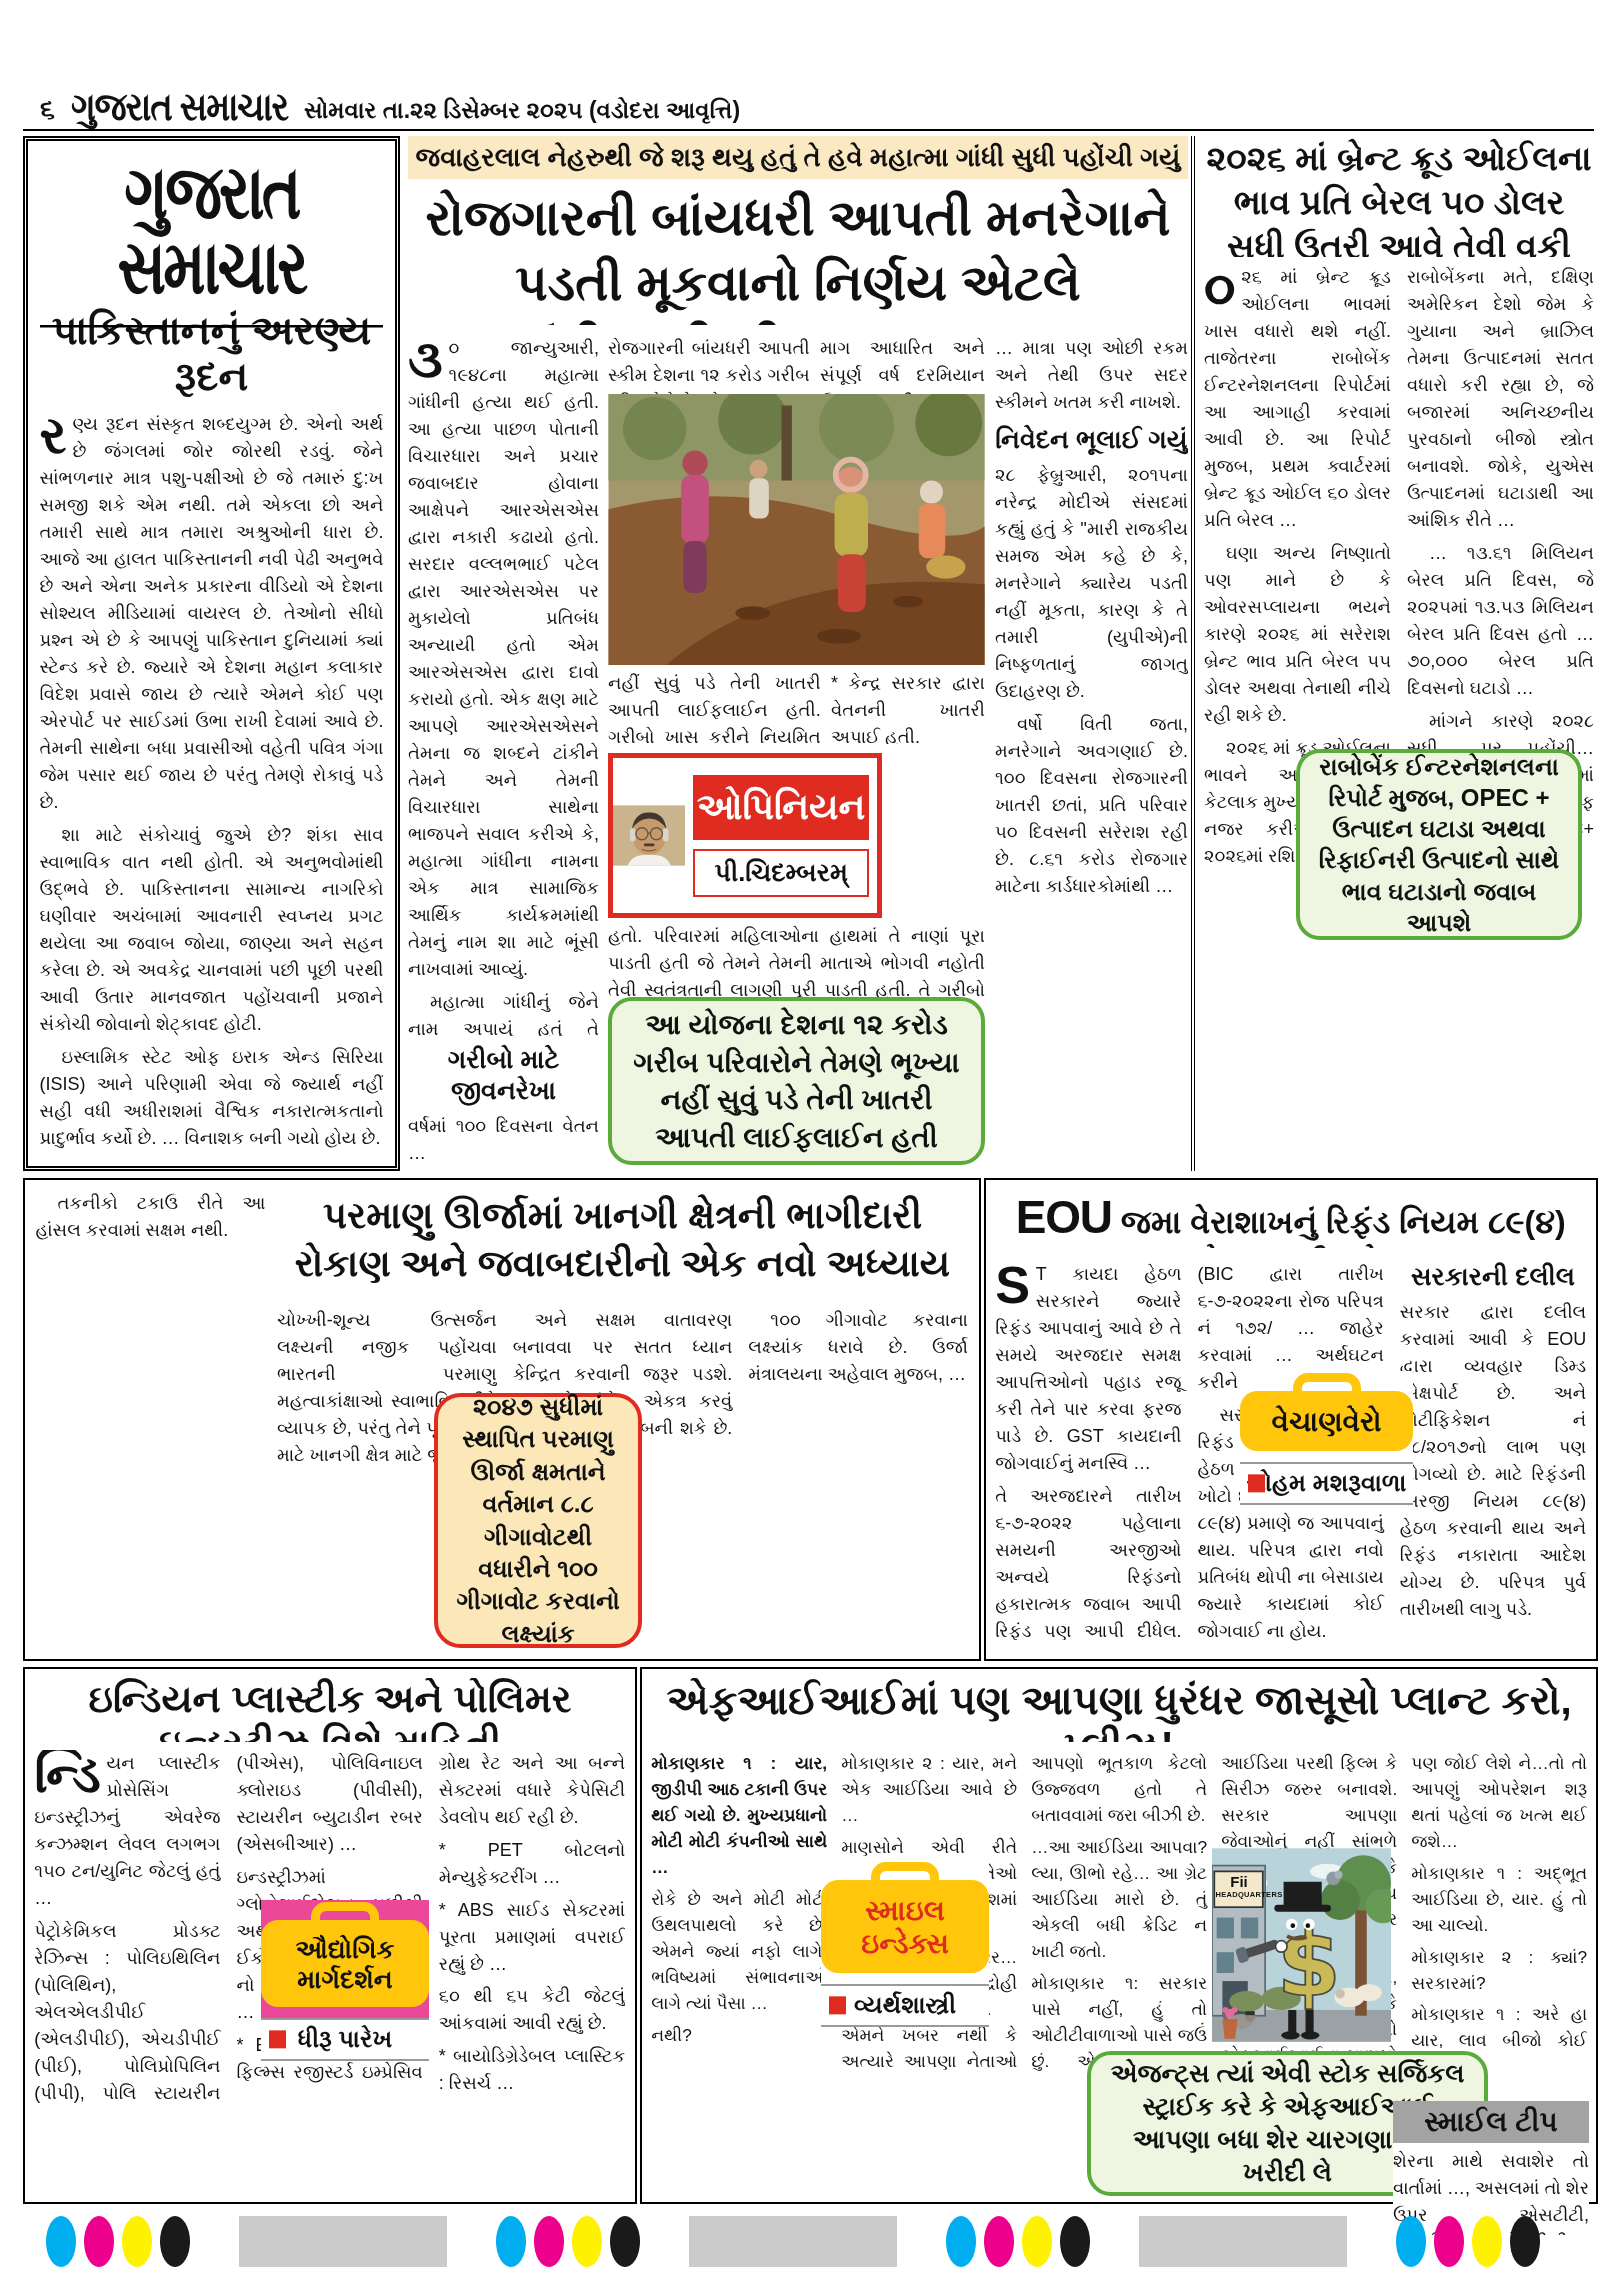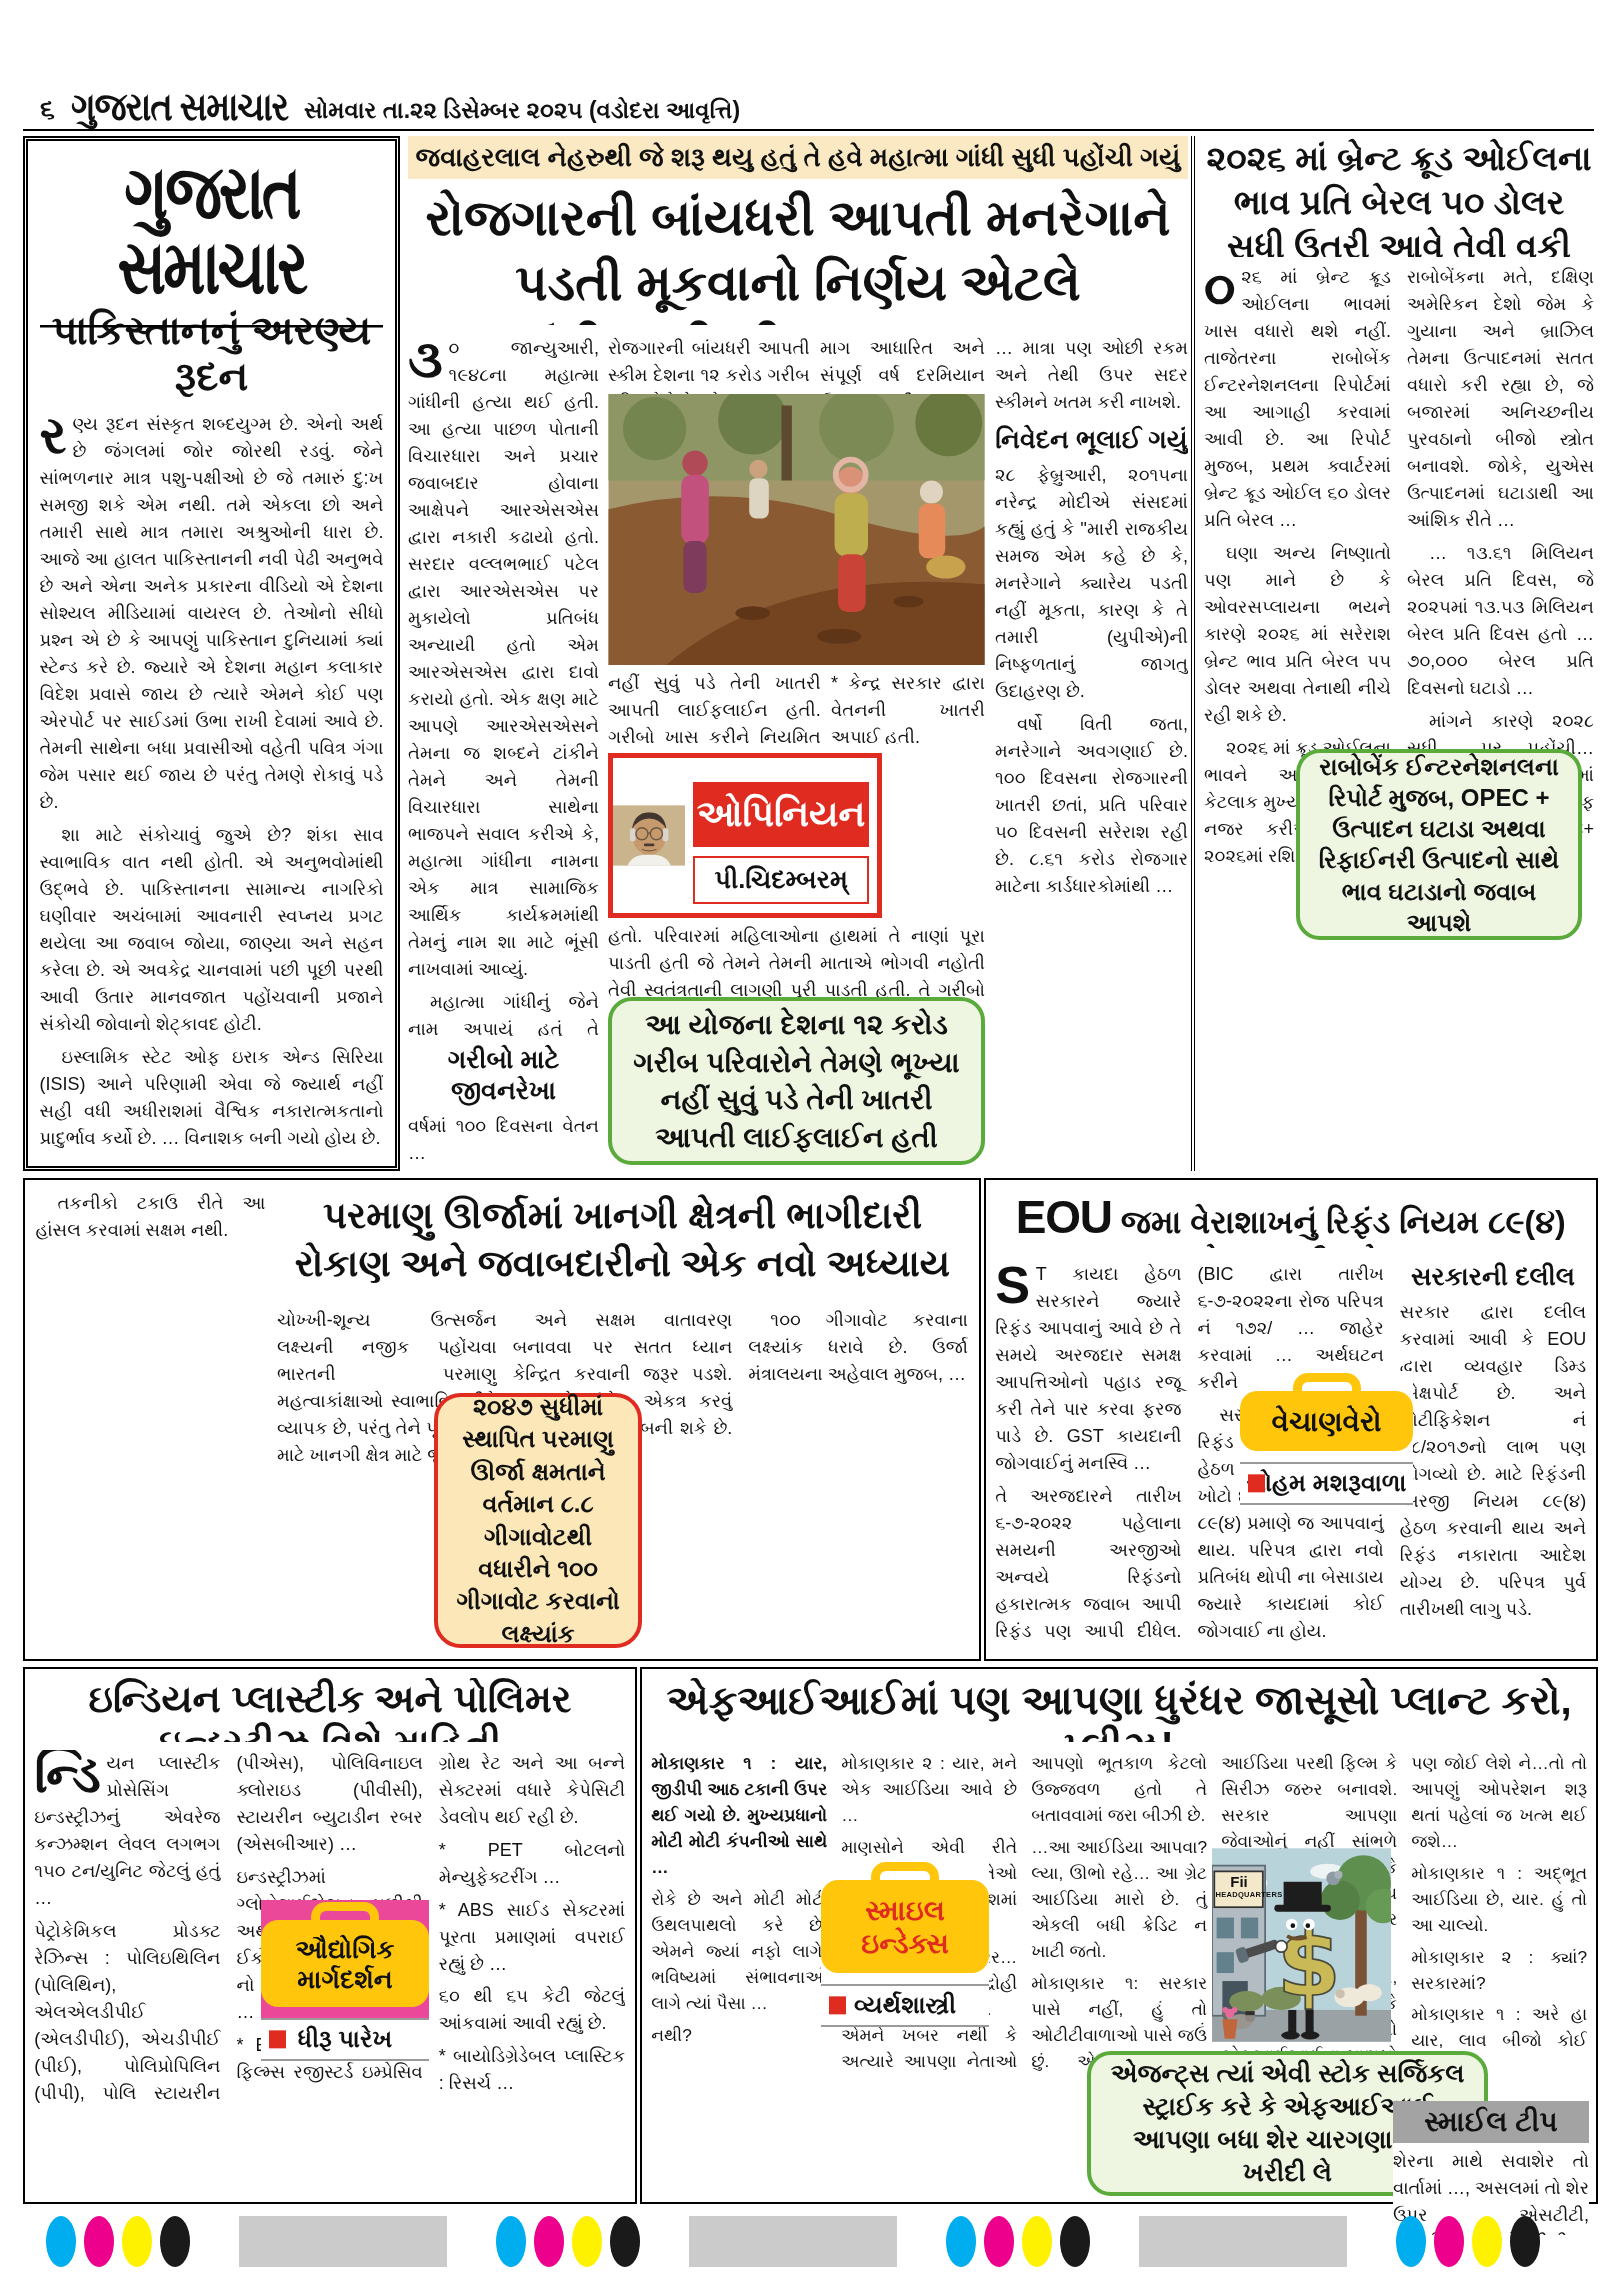--- a/index.html
+++ b/index.html
@@ -140,21 +140,21 @@
     <div style="display:flex;gap:10.4px;height:87px;overflow:hidden;margin-top:4.6px;">
       <div class="body-txt" style="width:58%;">
           <p class="nofirst">નહીં સુવું પડે  તેની ખાતરી આપતી લાઈફલાઈન હતી.  ગરીબો ખાસ કરીને નિયમિત રોજગાર નહીં ધરાવતી મહિલાઓ અને વૃદ્ધો માટે તે એક ટેકો</p>
         </div>
       <div class="body-txt" style="width:42%;">
         <p class="nofirst">* કેન્દ્ર સરકાર દ્વારા વેતનની ખાતરી અપાઈ હતી.</p>
 
       </div>
     </div>
 
-    <div class="op-box" style="height:155px;flex:none;margin-top:9px;width:70%;align-items:flex-end;">
+    <div class="op-box" style="height:155px;flex:none;margin-top:9px;width:70%;">
       <svg viewBox="0 0 300 250" style="width:46%;height:100%;">
         <rect width="300" height="250" fill="#c9b48e"></rect>
         <ellipse cx="150" cy="118" rx="72" ry="88" fill="#c79a6e"></ellipse>
         <path d="M78 100 Q90 28 150 30 Q212 28 222 100 Q195 55 150 55 Q105 55 78 100 Z" fill="#42372e"></path>
         <rect x="70" y="95" width="24" height="55" rx="10" fill="#d9d4cc"></rect>
         <rect x="206" y="95" width="24" height="55" rx="10" fill="#d9d4cc"></rect>
         <circle cx="120" cy="118" r="25" fill="none" stroke="#6a5842" stroke-width="6"></circle>
         <circle cx="180" cy="118" r="25" fill="none" stroke="#6a5842" stroke-width="6"></circle>
         <line x1="145" y1="115" x2="155" y2="115" stroke="#6a5842" stroke-width="6"></line>
         <rect x="128" y="158" width="44" height="12" rx="6" fill="#4a3a30"></rect>

